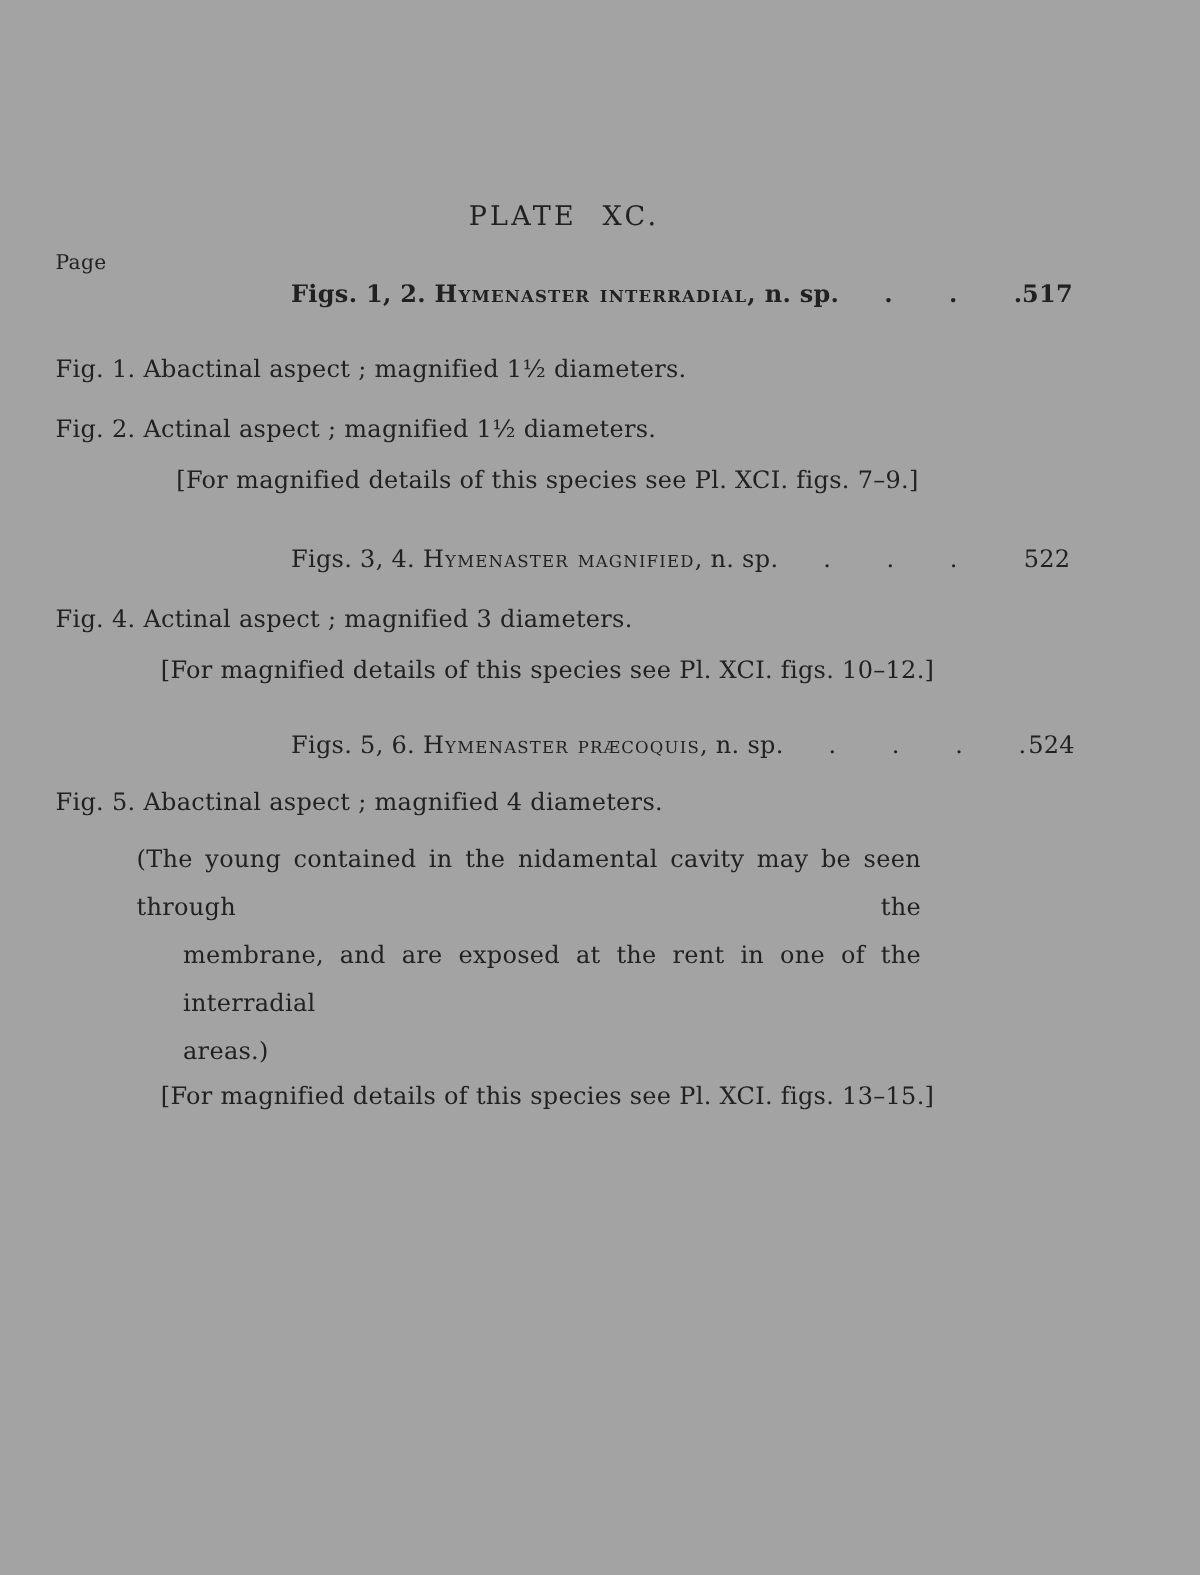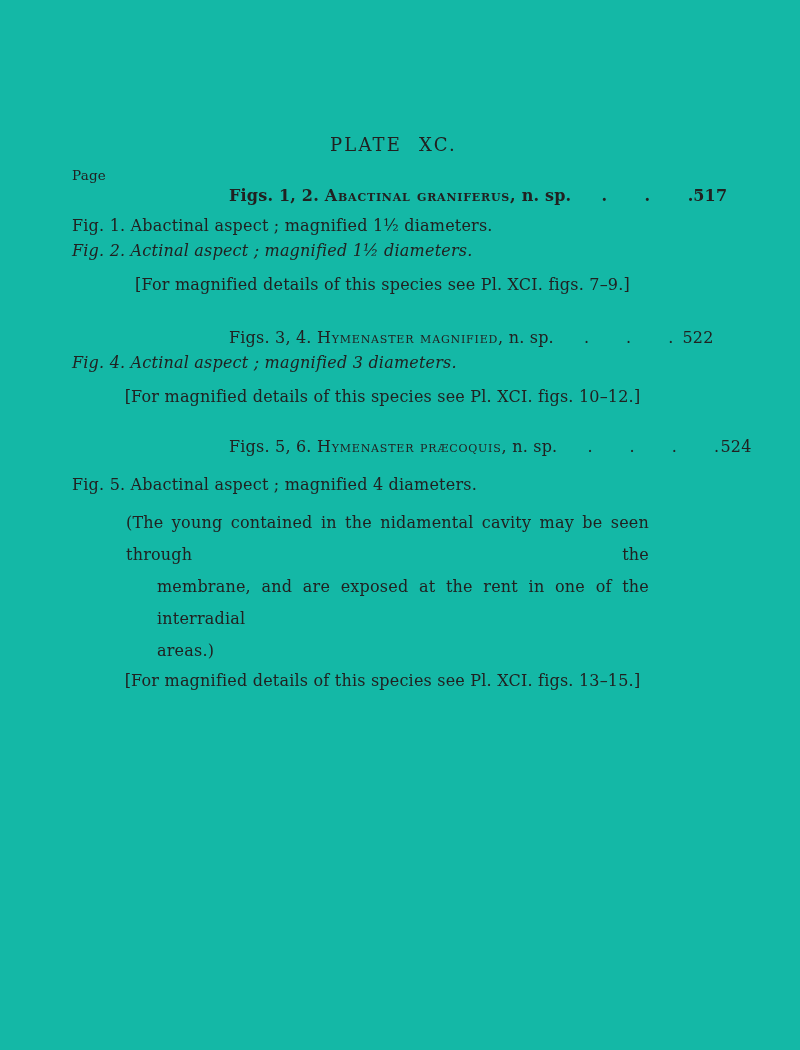--- a/index.html
+++ b/index.html
@@ -5,26 +5,26 @@
   html, body {
     margin: 0;
     padding: 0;
     background: #ffffff;
   }
   .page {
     position: relative;
     width: 800px;
     height: 1050px;
     box-sizing: border-box;
-    background: #14b8a6;
+    background: #a3a3a3;
     color: #212121;
     font-family: "DejaVu Serif", "Liberation Serif", serif;
     font-size: 16px;
     letter-spacing: 0.2px;
-    padding: 134px 85px 0 72px;
+    padding: 134px 85px 0 37px;
     overflow: hidden;
   }
   .plate-title {
     text-align: center;
     font-size: 18px;
     letter-spacing: 2.2px;
     word-spacing: 9px;
     line-height: 22px;
     white-space: pre;
   }
@@ -55,22 +55,22 @@
     margin-left: auto;
     text-align: center;
     min-width: 34px;
   }
   .entry-1 { margin-top: 3px; font-weight: bold; }
   .entry-2 { margin-top: 33px; }
   .entry-3 { margin-top: 30px; }
   .figline {
     line-height: 20px;
   }
-  .fig-a { margin-top: 10px; }
-  .fig-b { margin-top: 5px; font-style: italic; }
+  .fig-a { margin-top: 30px; }
+  .fig-b { margin-top: 20px; }
   .fig-a2 { margin-top: 18px; }
   .crossref {
     margin-top: 14px;
     margin-right: 22px;
     text-align: center;
     line-height: 20px;
   }
   .crossref-last { margin-top: 4px; }
   .note {
     margin-top: 12px;
@@ -92,21 +92,21 @@
 </head>
 <body>
 
 <div class="page">
 
   <div class="plate-title">PLATE XC.</div>
 
   <div class="page-col-label">Page</div>
 
   <div class="entry entry-1">
-    <span>Figs. 1, 2. </span><span class="species">Abactinal graniferus</span><span>, n. sp.</span>
+    <span>Figs. 1, 2. </span><span class="species">Hymenaster interradial</span><span>, n. sp.</span>
     <span class="dots">. . .</span>
     <span class="page-num">517</span>
   </div>
   <div class="figline fig-a">Fig. 1. Abactinal aspect ; magnified 1½ diameters.</div>
   <div class="figline fig-b">Fig. 2. Actinal aspect ; magnified 1½ diameters.</div>
   <div class="crossref">[For magnified details of this species see Pl. XCI. figs. 7–9.]</div>
 
   <div class="entry entry-2">
     <span>Figs. 3, 4. </span><span class="species">Hymenaster magnified</span><span>, n. sp.</span>
     <span class="dots">. . .</span>

